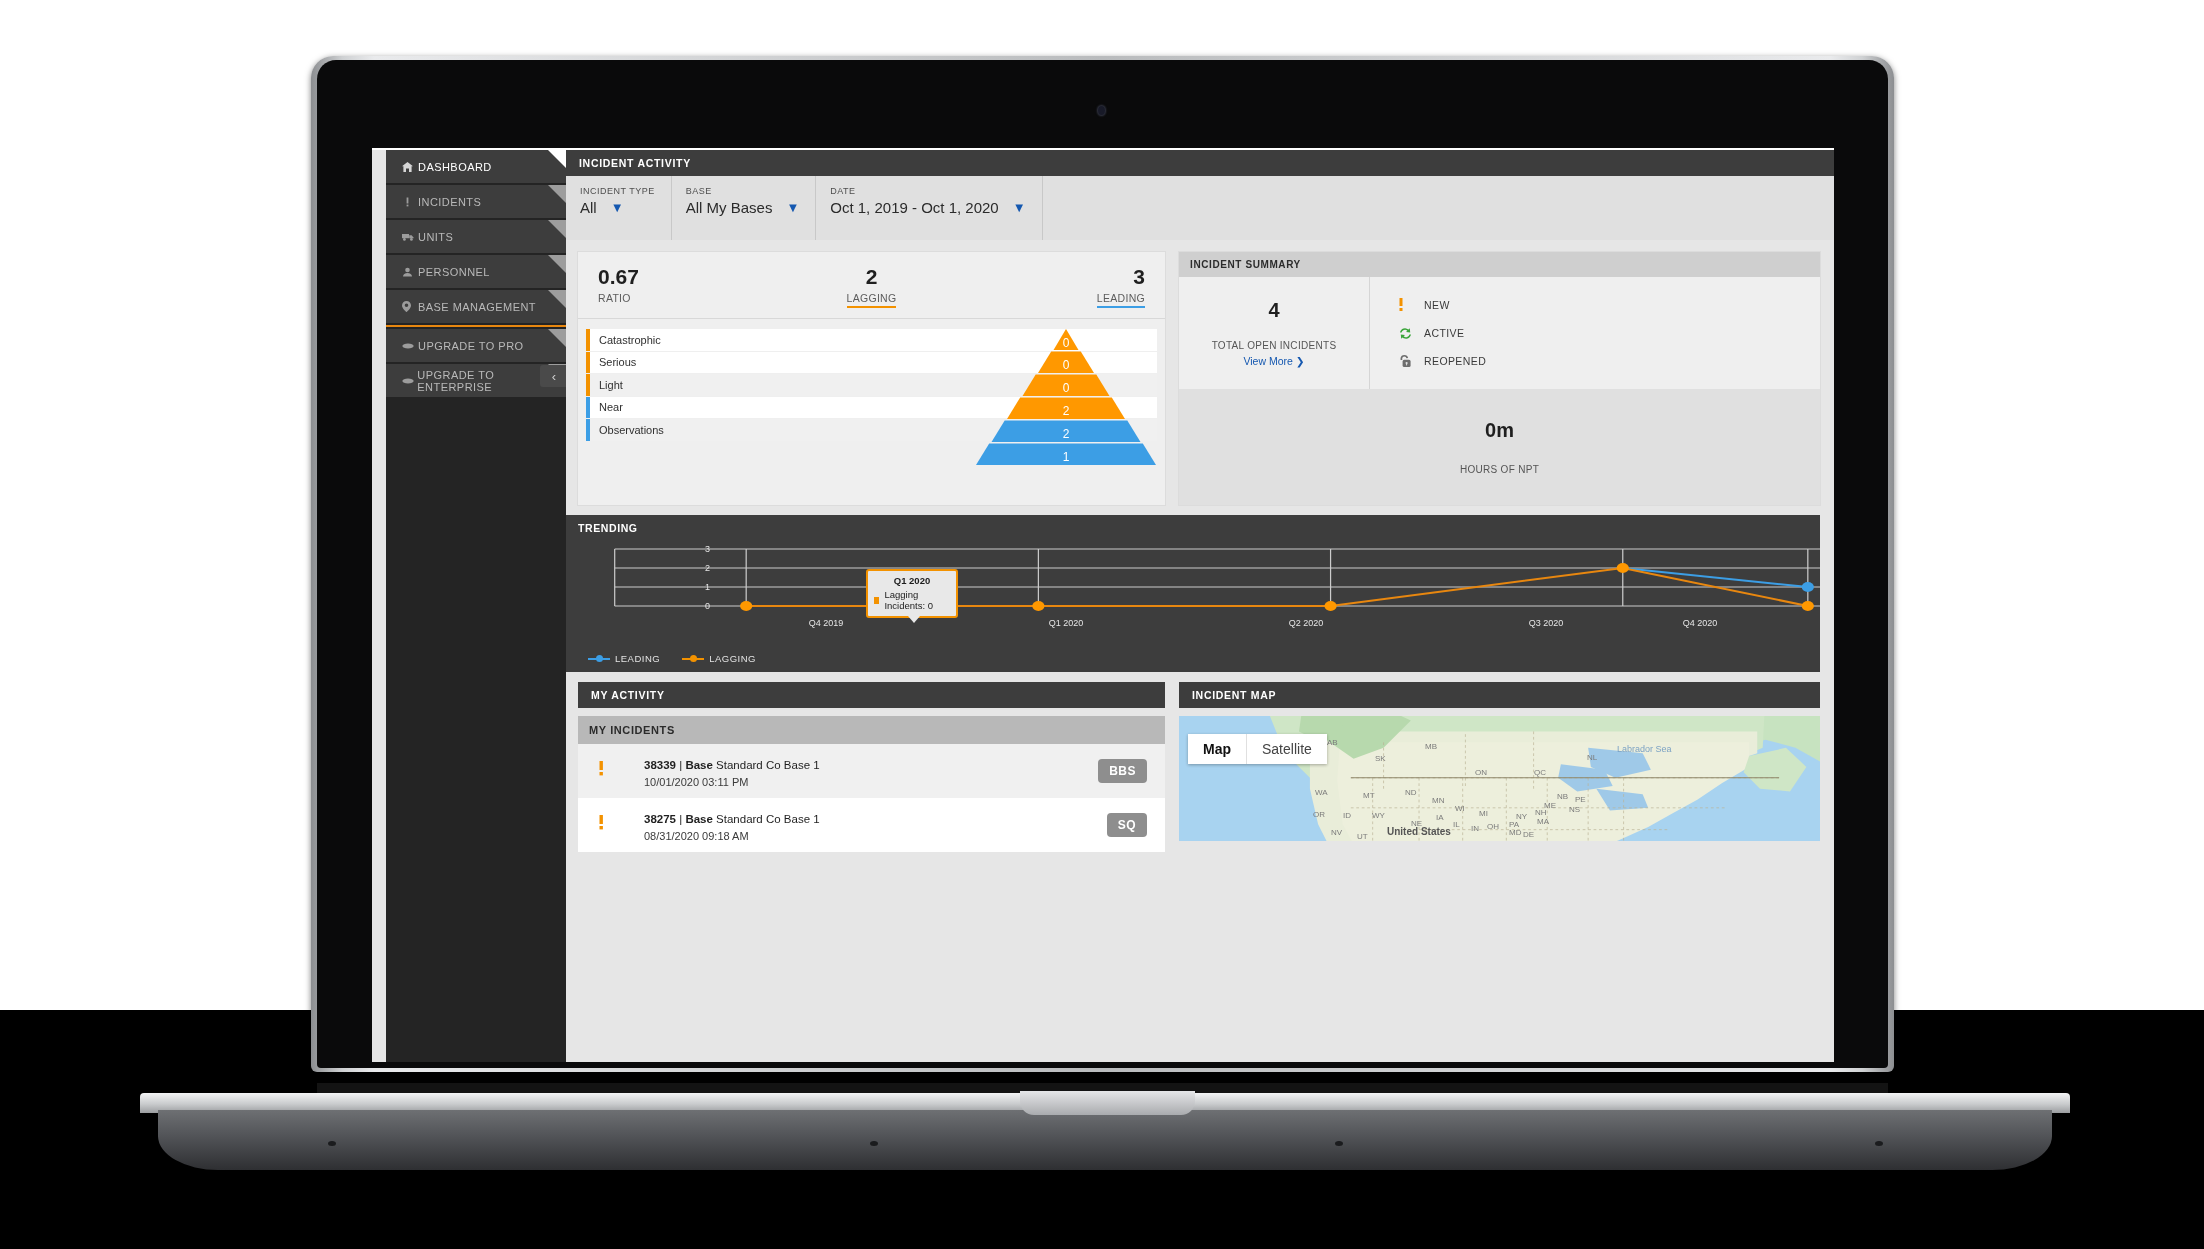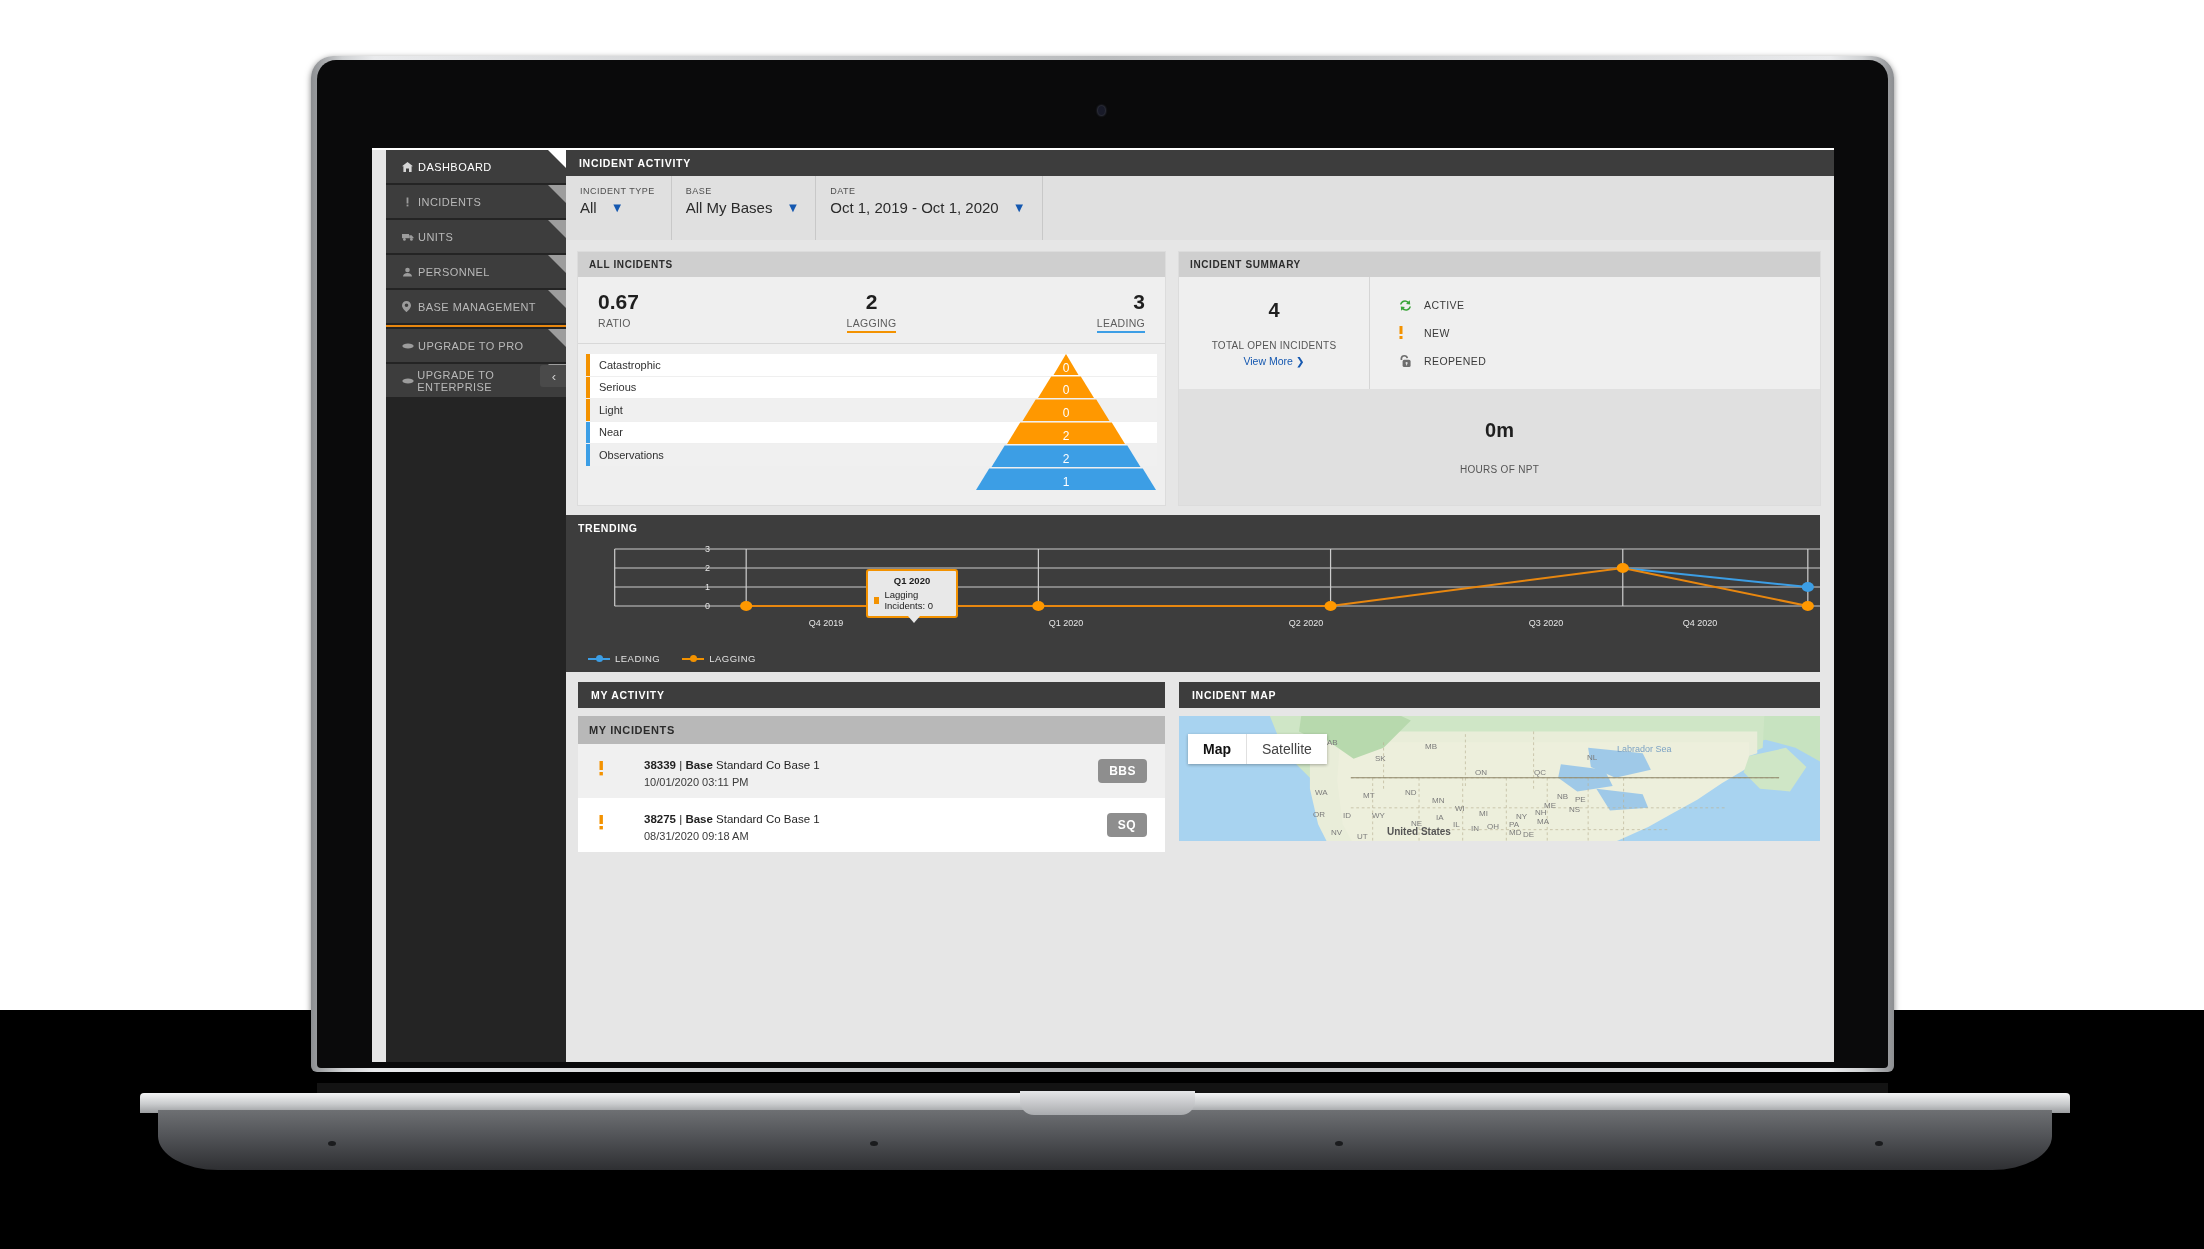--- a/index.html
+++ b/index.html
@@ -300,21 +300,20 @@
             <div class="f-row" style="justify-content:space-between;width:100%">
               <span class="f-val">Oct 1, 2019 - Oct 1, 2020</span>
               <span class="chev">▼</span>
             </div>
           </div>
           <div style="flex:1"></div>
         </div>
 
         <div id="panelsRow">
           <div class="card" id="allIncidents">
-            <div class="card-head">ALL INCIDENTS</div>
             <div id="aiStats">
               <div class="stat">
                 <span class="num">0.67</span>
                 <span class="cap">RATIO</span>
               </div>
               <div class="stat c">
                 <span class="num">2</span>
                 <span class="cap ul-orange">LAGGING</span>
               </div>
               <div class="stat r">
@@ -374,35 +373,35 @@
                 <span class="big">4</span>
                 <span class="cap">TOTAL OPEN INCIDENTS</span>
                 <span class="more">
                   <span>View More</span>
                   <span>❯</span>
                 </span>
               </div>
               <div id="isRight">
                 <div class="status-line">
                   <span class="si">
+                    <svg width="6" height="14" viewBox="0 0 6 14">
+                        <rect x="1.5" y="0" width="3" height="8" fill="#f39200"></rect>
+                        <rect x="1.5" y="10" width="3" height="3" fill="#f39200"></rect>
+                      </svg>
+                  </span>
+                  <span class="sl">NEW</span>
+                </div>
+                <div class="status-line">
+                  <span class="si">
                     <svg width="15" height="13" viewBox="0 0 15 13">
                         <path d="M2 5.5A5.2 5.2 0 0110.5 2.6l1.3-1.4.4 4.2-4.2-.5 1.3-1.2A3.6 3.6 0 003.5 5.6z" fill="#3aa53a"></path>
                         <path d="M13 7.5A5.2 5.2 0 014.5 10.4l-1.3 1.4-.4-4.2 4.2.5-1.3 1.2A3.6 3.6 0 0011.5 7.4z" fill="#3aa53a"></path>
                       </svg>
                   </span>
                   <span class="sl">ACTIVE</span>
-                </div>
-                <div class="status-line">
-                  <span class="si">
-                    <svg width="6" height="14" viewBox="0 0 6 14">
-                        <rect x="1.5" y="0" width="3" height="8" fill="#f39200"></rect>
-                        <rect x="1.5" y="10" width="3" height="3" fill="#f39200"></rect>
-                      </svg>
-                  </span>
-                  <span class="sl">NEW</span>
                 </div>
                 <div class="status-line">
                   <span class="si">
                     <svg width="15" height="14" viewBox="0 0 15 14">
                         <path d="M3.4 6V4.2a3 3 0 015.9 0" stroke="#6e6e6e" stroke-width="1.7" fill="none"></path>
                         <rect x="4.6" y="5.8" width="8" height="7.2" rx="1.6" fill="#6e6e6e"></rect>
                         <circle cx="8.6" cy="9" r="1.1" fill="#e0e0e0"></circle>
                         <rect x="8.1" y="9" width="1" height="2.4" fill="#e0e0e0"></rect>
                       </svg>
                   </span>

